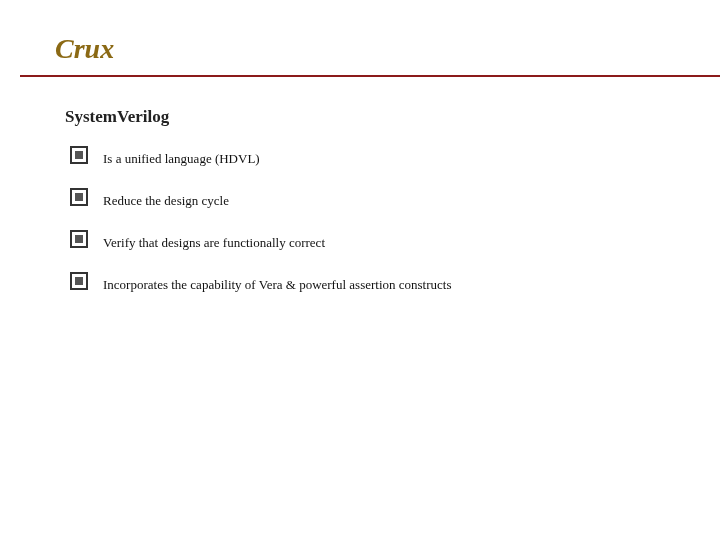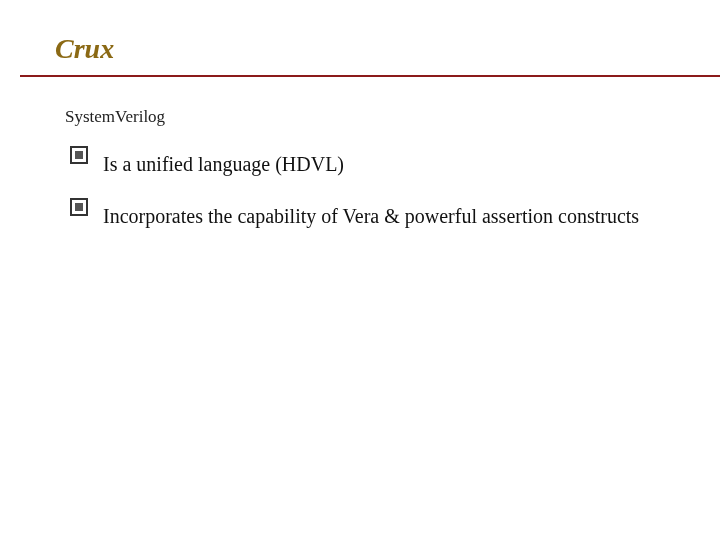--- a/index.html
+++ b/index.html
@@ -39,34 +39,34 @@
 
     .content {
       padding: 20px 40px 20px 40px;
     }
 
     .section-title {
       font-size: 17px;
       color: #222;
       margin-bottom: 18px;
       font-family: Georgia, serif;
-      font-weight: normal;
+      font-weight: bold;
     }
 
     .bullet-list {
       list-style: none;
       padding: 0;
       margin: 0;
     }
 
     .bullet-item {
       display: flex;
       align-items: flex-start;
       margin-bottom: 13px;
-      font-size: 20px;
+      font-size: 13px;
       color: #111;
       line-height: 1.45;
       font-family: Georgia, serif;
     }
 
     .bullet-icon {
       display: inline-block;
       width: 18px;
       height: 18px;
       min-width: 18px;
@@ -106,19 +106,27 @@
   </div>
 
   <div class="content">
     <div class="section-title">SystemVerilog</div>
 
     <ul class="bullet-list">
       <li class="bullet-item">
         <span class="bullet-icon"></span>
         <span class="bullet-text">Is a unified language (HDVL)</span>
       </li>
+      <li class="bullet-item">
+        <span class="bullet-icon"></span>
+        <span class="bullet-text">Reduce the design cycle</span>
+      </li>
+      <li class="bullet-item">
+        <span class="bullet-icon"></span>
+        <span class="bullet-text">Verify that designs are functionally correct</span>
+      </li>
       <li class="bullet-item multi-line">
         <span class="bullet-icon"></span>
         <span class="bullet-text">Incorporates the capability of  Vera &amp; powerful assertion constructs</span>
       </li>
     </ul>
   </div>
 </div>
 
 </body></html>

